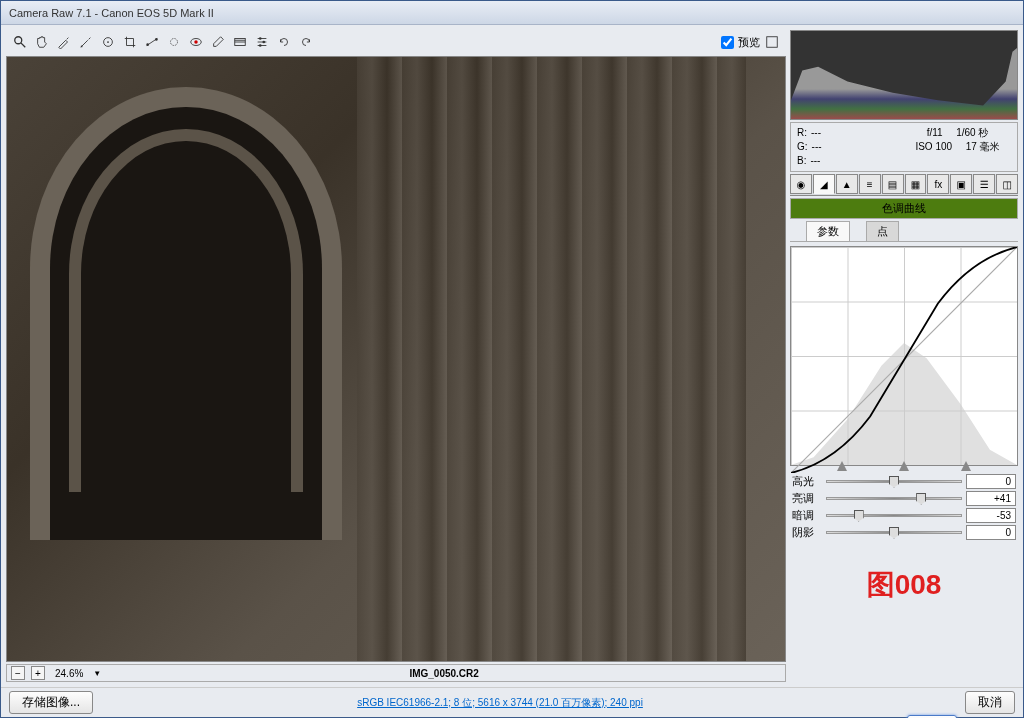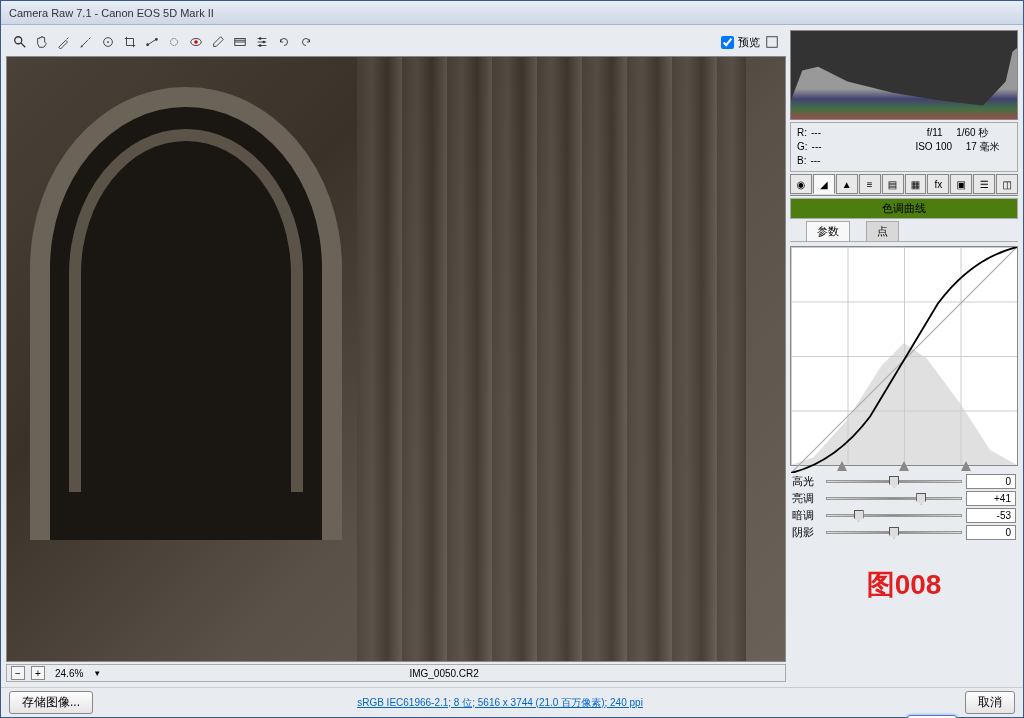--- a/index.html
+++ b/index.html
@@ -46,21 +46,21 @@
 .sliders { display: flex; flex-direction: column; gap: 2px; padding: 4px 2px; }
 .slider-row { display: flex; align-items: center; gap: 4px; }
 .slider-label { width: 30px; font-size: 11px; }
 .slider-track { flex: 1; height: 14px; position: relative; display: flex; align-items: center; }
 .slider-line { width: 100%; height: 3px; background: linear-gradient(90deg, #ddd, #888, #ddd); border: 1px solid #999; }
 .slider-thumb { position: absolute; width: 10px; height: 12px; background: #ddd; border: 1px solid #555; top: 1px; transform: translateX(-50%); clip-path: polygon(0 0, 100% 0, 100% 70%, 50% 100%, 0 70%); }
 .slider-val { width: 50px; border: 1px solid #888; background: #fff; text-align: right; padding: 1px 4px; font-size: 10px; }
 .watermark { text-align: center; color: #e02020; font-size: 28px; font-weight: bold; padding: 20px 0; }
 .icon-svg { width: 14px; height: 14px; }
 .bottom-ctr { position: relative; flex: 1; text-align: center; }
-.filename-txt { font-size: 10px; }
+.filename-txt { font-size: 10px; font-weight: bold; }
 </style>
 </head>
 <body>
 
 <div class="window">
   <div class="titlebar">
     <span>Camera Raw 7.1  -  Canon EOS 5D Mark II</span>
   </div>
 
   <div class="content">

